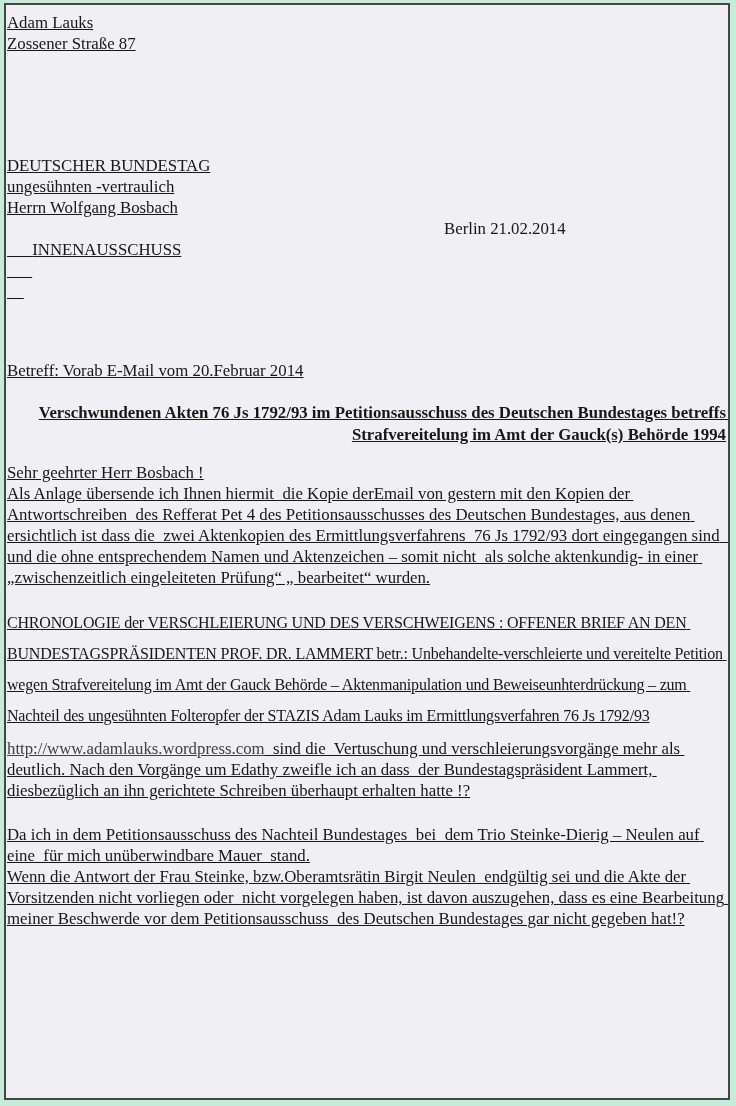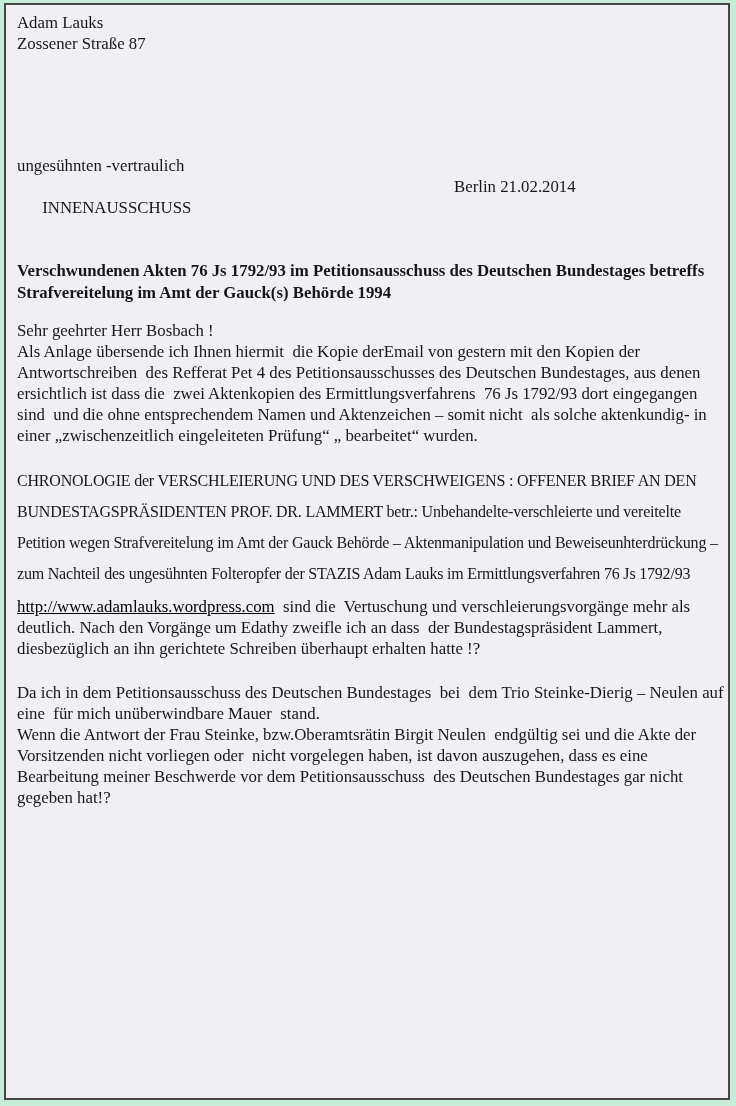--- a/index.html
+++ b/index.html
@@ -16,90 +16,96 @@
   }
   .paper {
     position: absolute;
     left: 4px;
     top: 3px;
     right: 6px;
     bottom: 6px;
     background: #f0eff3;
     border: 2px solid #454545;
     box-sizing: border-box;
-    padding: 5px 2px 0 11px;
+    padding: 5px 2px 0 1px;
     overflow: hidden;
     color: #171717;
     font-size: 16.8px;
     line-height: 21px;
+    text-decoration: underline;
   }
   .line { white-space: pre-wrap; }
   .para { white-space: pre-wrap; }
   .sender-block { margin-top: 2px; }
   .recipient-block { margin-top: 101px; }
   .committee-row { position: relative; }
   .dateline {
     position: absolute;
     left: 437px;
     top: 0;
     white-space: nowrap;
   }
   .betreff-line { margin-top: 58px; }
   .subject-bold {
+    margin-top: 21px;
     font-weight: bold;
     line-height: 22px;
     white-space: pre-wrap;
+    text-align: right;
   }
   .body-block { margin-top: 16px; }
   .blog-intro { margin-top: 22px; }
   .headline {
     margin-top: 19px;
     font-size: 16px;
     line-height: 31px;
     letter-spacing: -0.2px;
     white-space: pre-wrap;
   }
   .url-para { margin-top: 7px; }
   .closing-block { margin-top: 23px; }
   .url-link {
     text-decoration: underline;
-    color: #000000;
+    color: #404040;
     cursor: pointer;
   }
 </style>
 </head>
 <body>
 
 <div class="paper">
 
   <div class="sender-block">
     <div class="line">Adam Lauks</div>
     <div class="line">Zossener Straße 87</div>
   </div>
 
   <div class="recipient-block">
+    <div class="line">DEUTSCHER BUNDESTAG</div>
     <div class="line">ungesühnten -vertraulich</div>
+    <div class="line">Herrn Wolfgang Bosbach</div>
     <div class="line committee-row">
       <span>INNENAUSSCHUSS</span>
       <span class="dateline">Berlin 21.02.2014</span>
     </div>
   </div>
 
+  <div class="line betreff-line">Betreff: Vorab E-Mail vom 20.Februar 2014</div>
 
   <div class="subject-bold">Verschwundenen Akten 76 Js 1792/93 im Petitionsausschuss des Deutschen Bundestages betreffs Strafvereitelung im Amt der Gauck(s) Behörde 1994</div>
 
   <div class="body-block">
     <div class="line">Sehr geehrter Herr Bosbach !</div>
     <div class="para">Als Anlage übersende ich Ihnen hiermit  die Kopie derEmail von gestern mit den Kopien der Antwortschreiben  des Refferat Pet 4 des Petitionsausschusses des Deutschen Bundestages, aus denen ersichtlich ist dass die  zwei Aktenkopien des Ermittlungsverfahrens  76 Js 1792/93 dort eingegangen sind  und die ohne entsprechendem Namen und Aktenzeichen – somit nicht  als solche aktenkundig- in einer „zwischenzeitlich eingeleiteten Prüfung“ „ bearbeitet“ wurden.</div>
   </div>
 
 
   <div class="headline">CHRONOLOGIE der VERSCHLEIERUNG UND DES VERSCHWEIGENS : OFFENER BRIEF AN DEN BUNDESTAGSPRÄSIDENTEN PROF. DR. LAMMERT betr.: Unbehandelte-verschleierte und vereitelte Petition wegen Strafvereitelung im Amt der Gauck Behörde – Aktenmanipulation und Beweiseunhterdrückung – zum Nachteil des ungesühnten Folteropfer der STAZIS Adam Lauks im Ermittlungsverfahren 76 Js 1792/93</div>
 
   <div class="para url-para"><span class="url-link">http://www.adamlauks.wordpress.com</span><span>  sind die  Vertuschung und verschleierungsvorgänge mehr als deutlich. Nach den Vorgänge um Edathy zweifle ich an dass  der Bundestagspräsident Lammert, diesbezüglich an ihn gerichtete Schreiben überhaupt erhalten hatte !?</span></div>
 
   <div class="closing-block">
-    <div class="para">Da ich in dem Petitionsausschuss des Deutschen Bundestages  bei  dem Trio Steinke-Dierig – Neulen auf eine  für mich unüberwindbare Mauer  stand.</div>
+    <div class="para">Da ich in dem Petitionsausschuss des Nachteil Bundestages  bei  dem Trio Steinke-Dierig – Neulen auf eine  für mich unüberwindbare Mauer  stand.</div>
     <div class="para">Wenn die Antwort der Frau Steinke, bzw.Oberamtsrätin Birgit Neulen  endgültig sei und die Akte der Vorsitzenden nicht vorliegen oder  nicht vorgelegen haben, ist davon auszugehen, dass es eine Bearbeitung meiner Beschwerde vor dem Petitionsausschuss  des Deutschen Bundestages gar nicht gegeben hat!?</div>
 
   </div>
 
 </div>
 
 </body></html>

